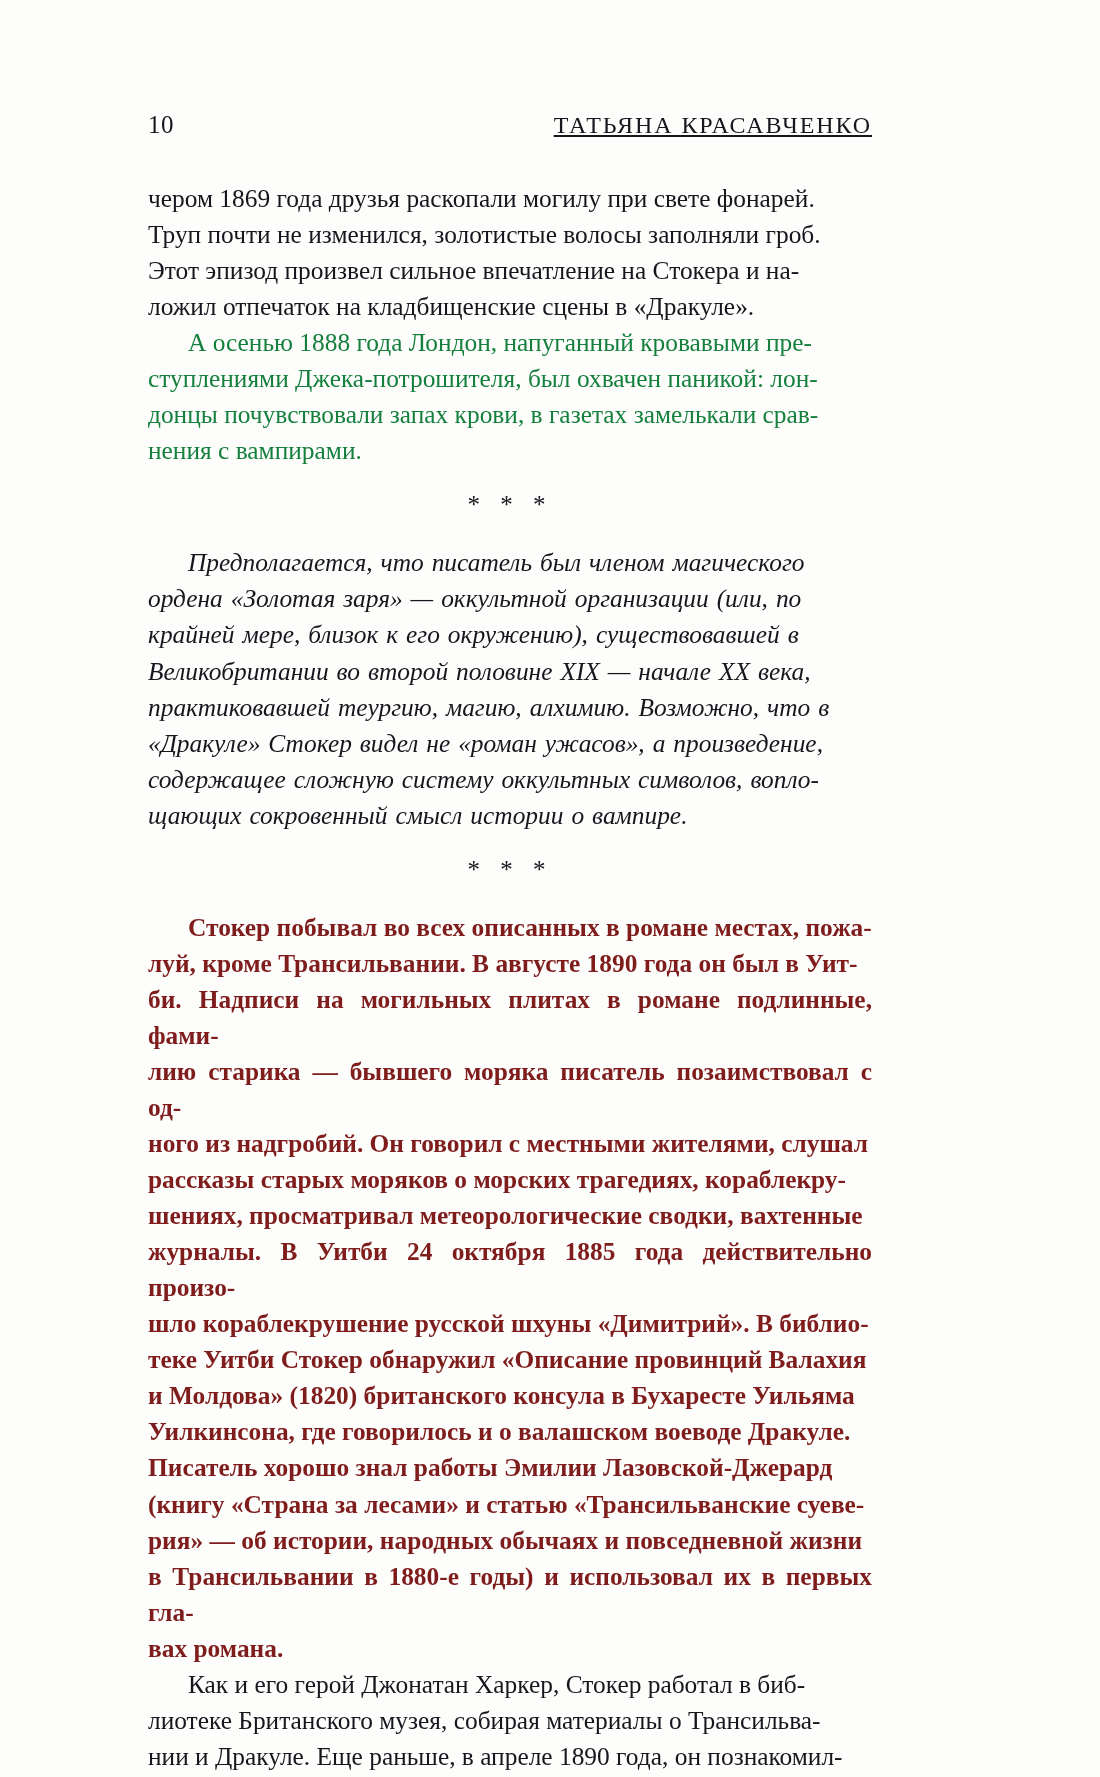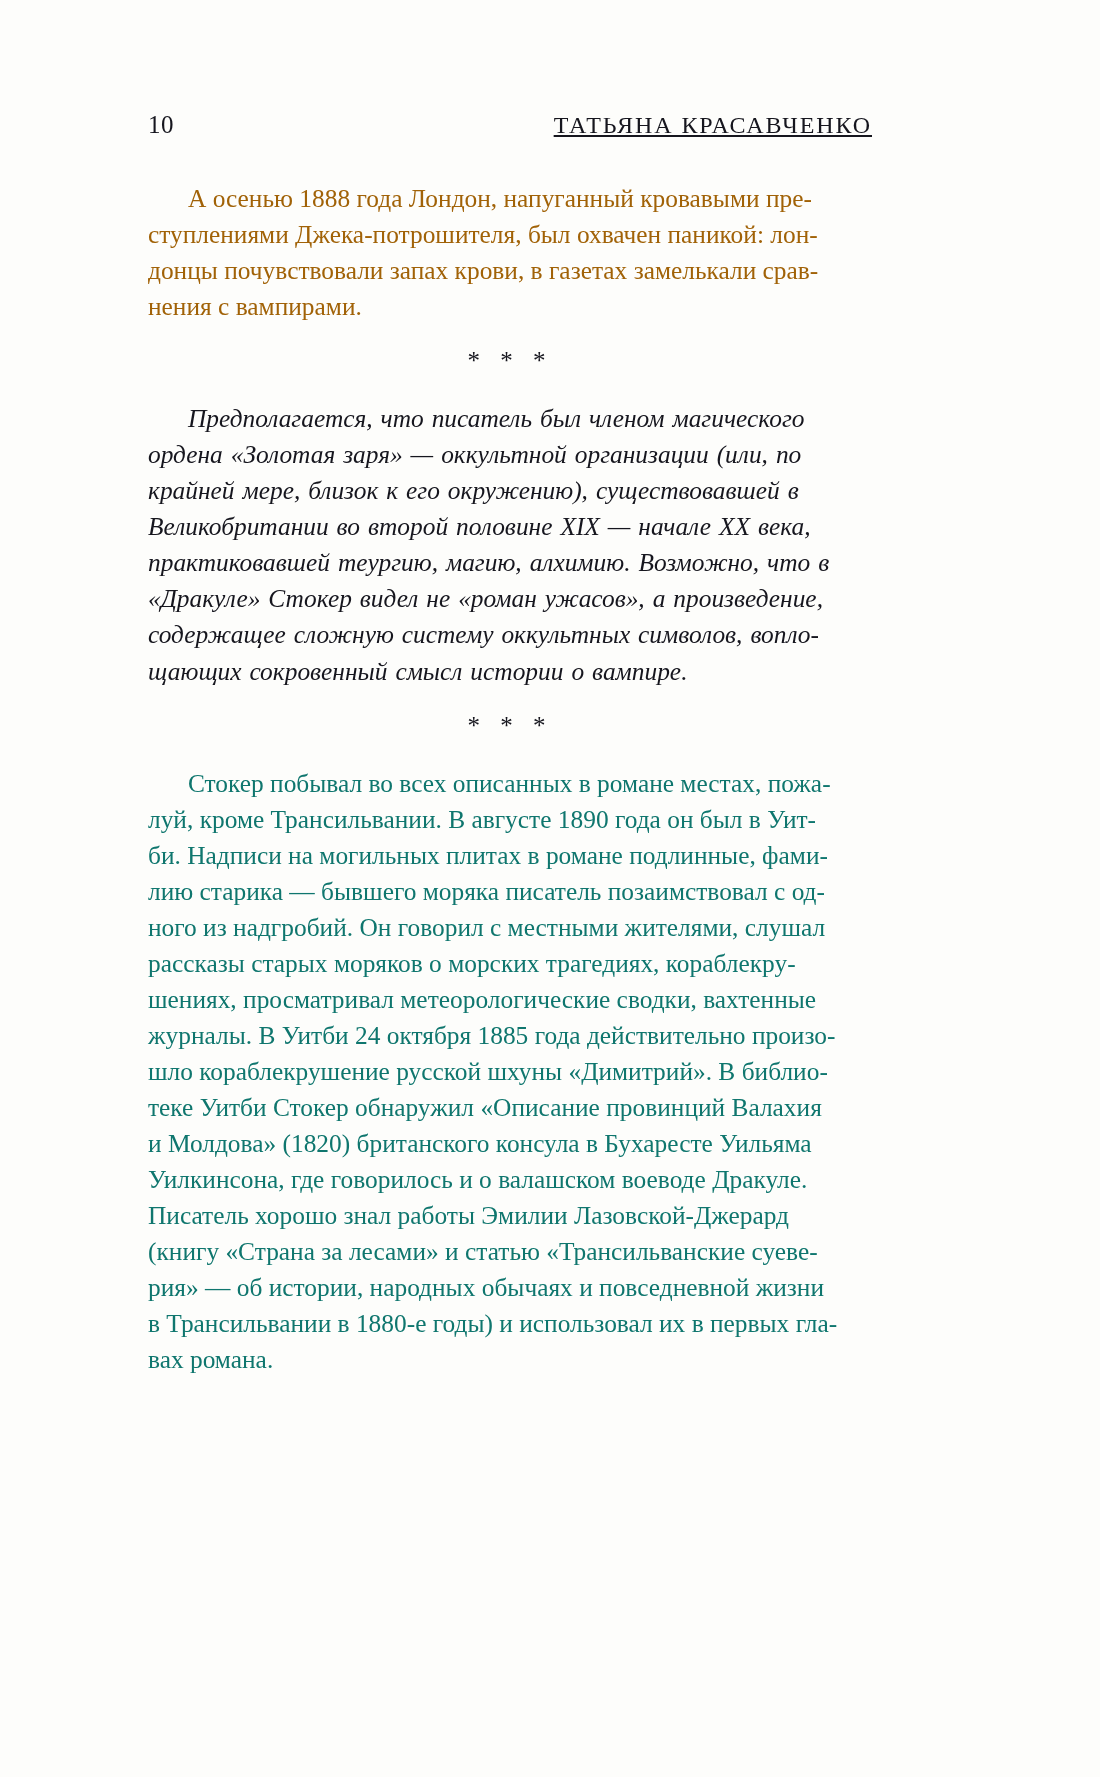--- a/index.html
+++ b/index.html
@@ -89,47 +89,54 @@
 
 <div class="page" style="background: rgb(253, 253, 251);">
   <div class="page-inner">
 
     <div class="running-head">
       <div class="folio" style="color: rgb(22, 22, 30);">10</div>
       <div class="head-title" style="color: rgb(22, 22, 30);">ТАТЬЯНА КРАСАВЧЕНКО</div>
     </div>
 
     <div class="body-col" id="body-col">
-        <p class="para indent" style="color: #a16207;">А осенью 1888 года Лондон, напуганный кровавыми пре-
+        <p class="para" style="color: rgb(22, 22, 30);">чером 1869 года друзья раскопали могилу при свете фонарей.
+Труп почти не изменился, золотистые волосы заполняли гроб.
+Этот эпизод произвел сильное впечатление на Стокера и на-
+ложил отпечаток на кладбищенские сцены в «Дракуле».</p>
+        <p class="para indent" style="color: #15803d;">А осенью 1888 года Лондон, напуганный кровавыми пре-
 ступлениями Джека-потрошителя, был охвачен паникой: лон-
 донцы почувствовали запах крови, в газетах замелькали срав-
 нения с вампирами.</p>
         <div class="divider" style="color: rgb(22, 22, 30);">* * *</div>
         <p class="para indent loose" style="color: rgb(22, 22, 30); font-style: italic;">Предполагается, что писатель был членом магического
 ордена «Золотая заря» — оккультной организации (или, по
 крайней мере, близок к его окружению), существовавшей в
 Великобритании во второй половине XIX — начале XX века,
 практиковавшей теургию, магию, алхимию. Возможно, что в
 «Дракуле» Стокер видел не «роман ужасов», а произведение,
 содержащее сложную систему оккультных символов, вопло-
 щающих сокровенный смысл истории о вампире.</p>
         <div class="divider" style="color: rgb(22, 22, 30);">* * *</div>
-        <p class="para indent" style="color: #0f766e;">Стокер побывал во всех описанных в романе местах, пожа-
+        <p class="para indent" style="color: #7f1d1d; font-weight: bold;">Стокер побывал во всех описанных в романе местах, пожа-
 луй, кроме Трансильвании. В августе 1890 года он был в Уит-
 би. Надписи на могильных плитах в романе подлинные, фами-
 лию старика — бывшего моряка писатель позаимствовал с од-
 ного из надгробий. Он говорил с местными жителями, слушал
 рассказы старых моряков о морских трагедиях, кораблекру-
 шениях, просматривал метеорологические сводки, вахтенные
 журналы. В Уитби 24 октября 1885 года действительно произо-
 шло кораблекрушение русской шхуны «Димитрий». В библио-
 теке Уитби Стокер обнаружил «Описание провинций Валахия
 и Молдова» (1820) британского консула в Бухаресте Уильяма
 Уилкинсона, где говорилось и о валашском воеводе Дракуле.
 Писатель хорошо знал работы Эмилии Лазовской-Джерард
 (книгу «Страна за лесами» и статью «Трансильванские суеве-
 рия» — об истории, народных обычаях и повседневной жизни
 в Трансильвании в 1880-е годы) и использовал их в первых гла-
 вах романа.</p>
+        <p class="para indent" style="color: rgb(22, 22, 30);">Как и его герой Джонатан Харкер, Стокер работал в биб-
+лиотеке Британского музея, собирая материалы о Трансильва-
+нии и Дракуле. Еще раньше, в апреле 1890 года, он познакомил-</p>
       </div>
 
   </div>
 </div>
 
 </body></html>

